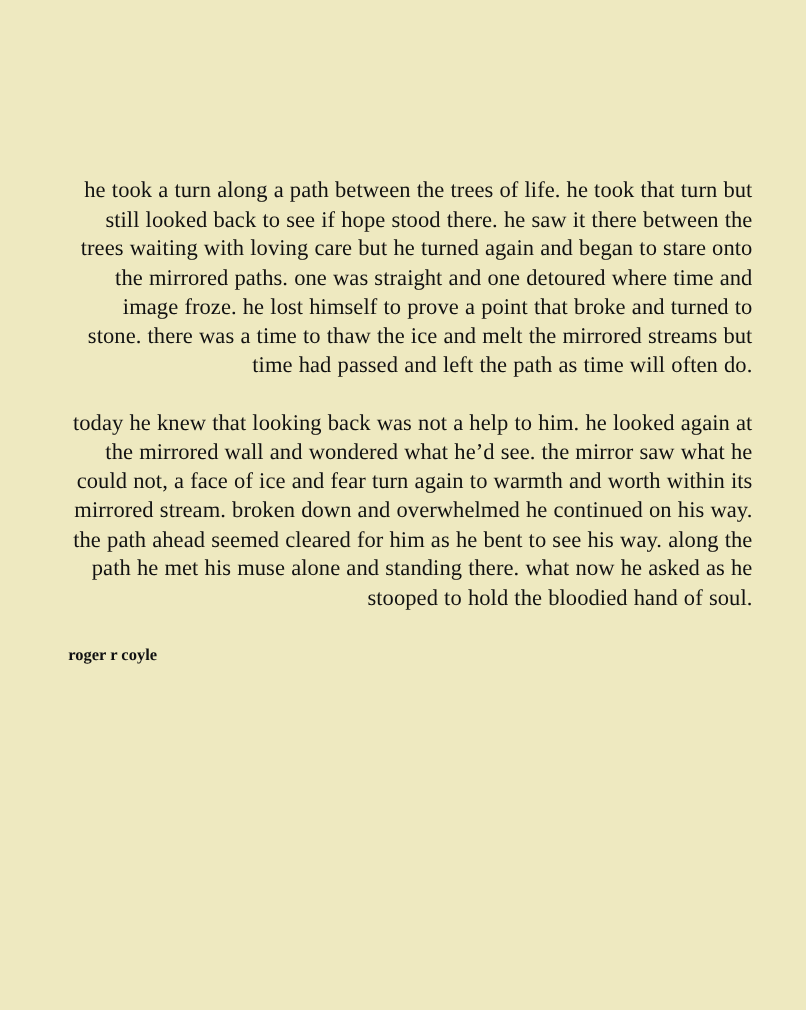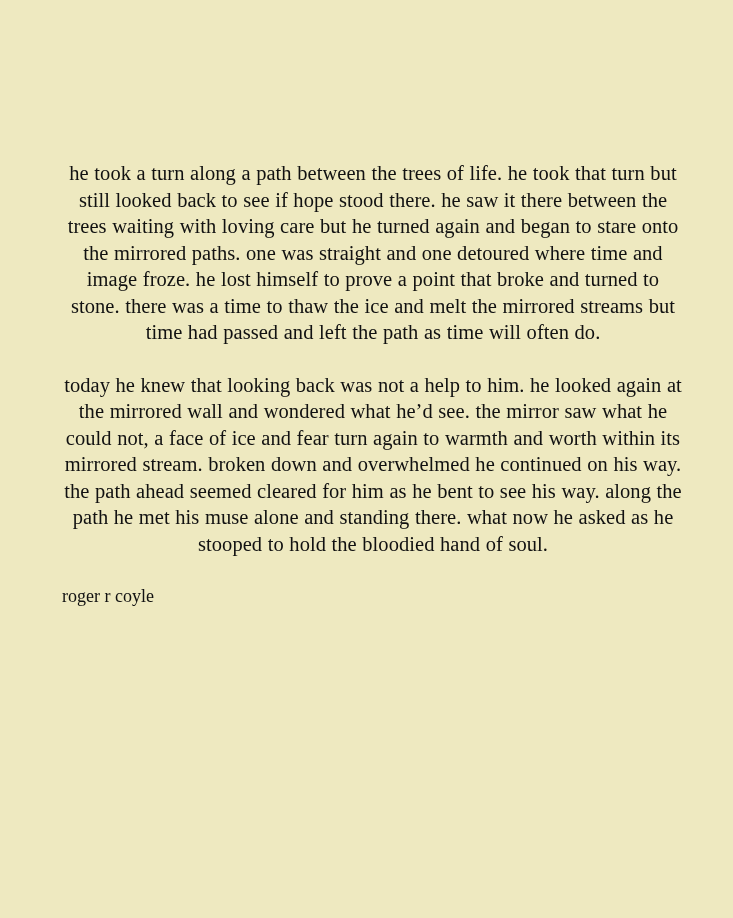--- a/index.html
+++ b/index.html
@@ -22,30 +22,31 @@
     padding: 160px 50px 0 62px;
   }
   .prose {
     width: 622px;
   }
   .para {
     font-size: 20.5px;
     line-height: 26.5px;
     letter-spacing: 0.05px;
     margin: 0 0 26px 0;
-    text-align: center;
+    text-align: right;
     word-spacing: 0.4px;
   }
   .para:last-child {
     margin-bottom: 0;
   }
   .signature {
-    font-size: 18px;
+    font-size: 15px;
     line-height: 26px;
     margin: 24px 0 0 0;
+    font-weight: bold;
   }
 </style>
 </head>
 <body>
 
 <div class="page">
   <div class="prose">
     <p class="para">he took a turn along a path between the trees of life. he took that turn but still looked back to see if hope stood there. he saw it there between the trees waiting with loving care but he turned again and began to stare onto the mirrored paths. one was straight and one detoured where time and image froze. he lost himself to prove a point that broke and turned to stone. there was a time to thaw the ice and melt the mirrored streams but time had passed and left the path as time will often do.</p>
     <p class="para">today he knew that looking back was not a help to him. he looked again at the mirrored wall and wondered what he’d see. the mirror saw what he could not, a face of ice and fear turn again to warmth and worth within its mirrored stream. broken down and overwhelmed he continued on his way. the path ahead seemed cleared for him as he bent to see his way. along the path he met his muse alone and standing there. what now he asked as he stooped to hold the bloodied hand of soul.</p>
     <p class="signature">roger r coyle</p>

